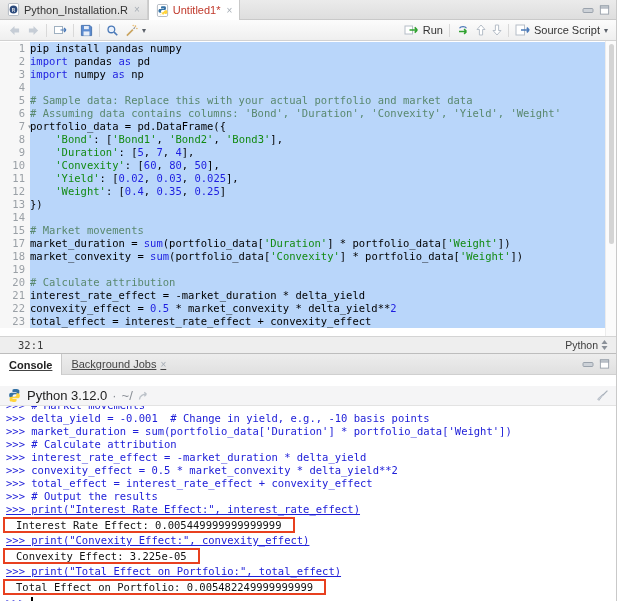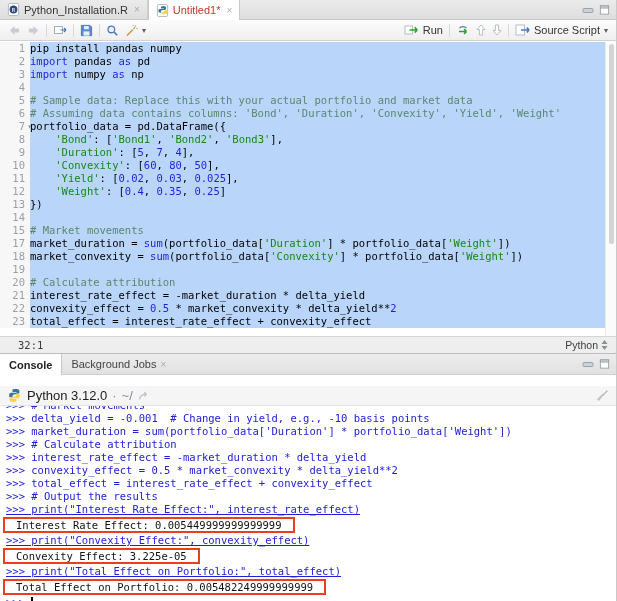--- a/index.html
+++ b/index.html
@@ -42,21 +42,21 @@
   .ed-scroll{position:absolute;right:0;top:0;width:10px;height:100%;background:#fbfbfb;border-left:1px solid #ececec;}
   .ed-thumb{position:absolute;right:2px;top:3px;width:5px;height:200px;background:#d4d4d4;border-radius:3px;}
 
   
   .statusbar{height:17px;display:flex;align-items:center;background:#eeeeee;border-top:1px solid #d4d4d4;
              font-size:10.5px;color:#3c3c3c;padding:0 8px;box-sizing:border-box;}
   .status-right{margin-left:auto;display:flex;align-items:center;gap:3px;}
 
   
   .ctabbar{height:20px;display:flex;align-items:stretch;background:linear-gradient(#ededed,#e0e0e0);
-           border-top:1px solid #bdbdbd;border-bottom:1px solid #d0d0d0;font-size:11px;color:#444;}
+           border-top:1px solid #bdbdbd;border-bottom:1px solid #d0d0d0;font-size:11px;color:#444;text-decoration:underline;}
   .ctab{display:flex;align-items:center;gap:4px;padding:0 9px;}
   .ctab.active{background:#fff;border-right:1px solid #c9c9c9;font-weight:bold;color:#222;margin-bottom:-1px;}
   .cheader{height:19px;display:flex;align-items:center;gap:5px;background:#f5f5f6;border-bottom:1px solid #e3e3e3;
            padding:0 7px;font-size:13px;color:#222;margin-top:11px;}
   .dim{color:#8a8f96;}
   .cheader .right{margin-left:auto;}
   .console{height:211px;overflow:hidden;background:#fff;padding-left:6px;
            font-family:"DejaVu Sans Mono",monospace;font-size:10.5px;line-height:13px;}
   .c-row{white-space:pre;}
   .c-row.clipped{margin-top:-7px;}

